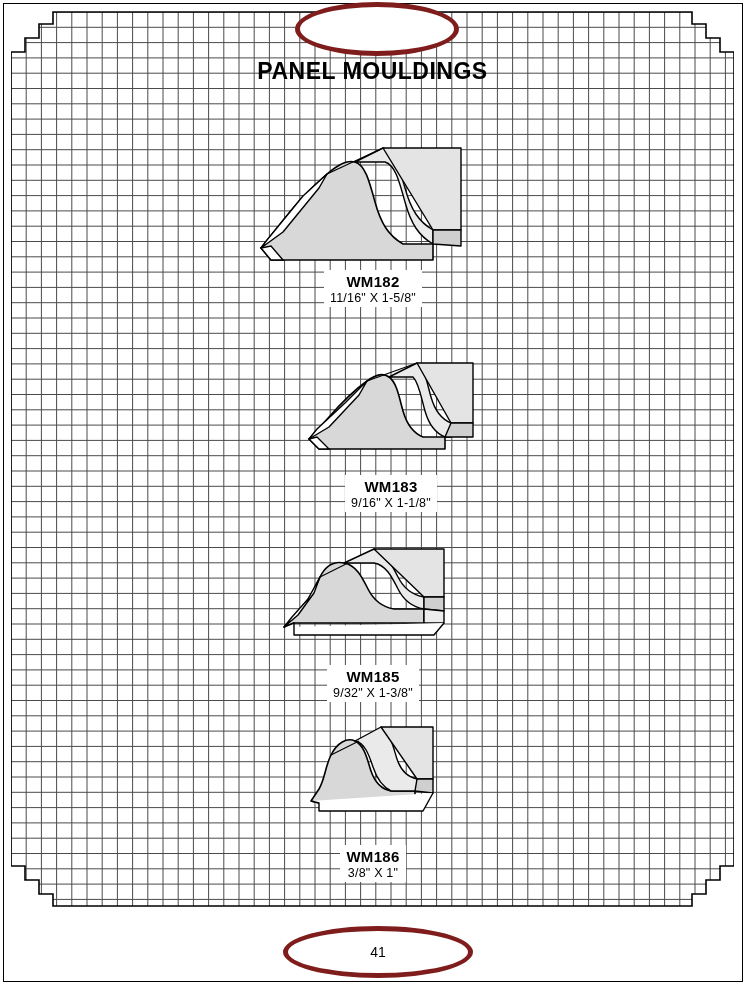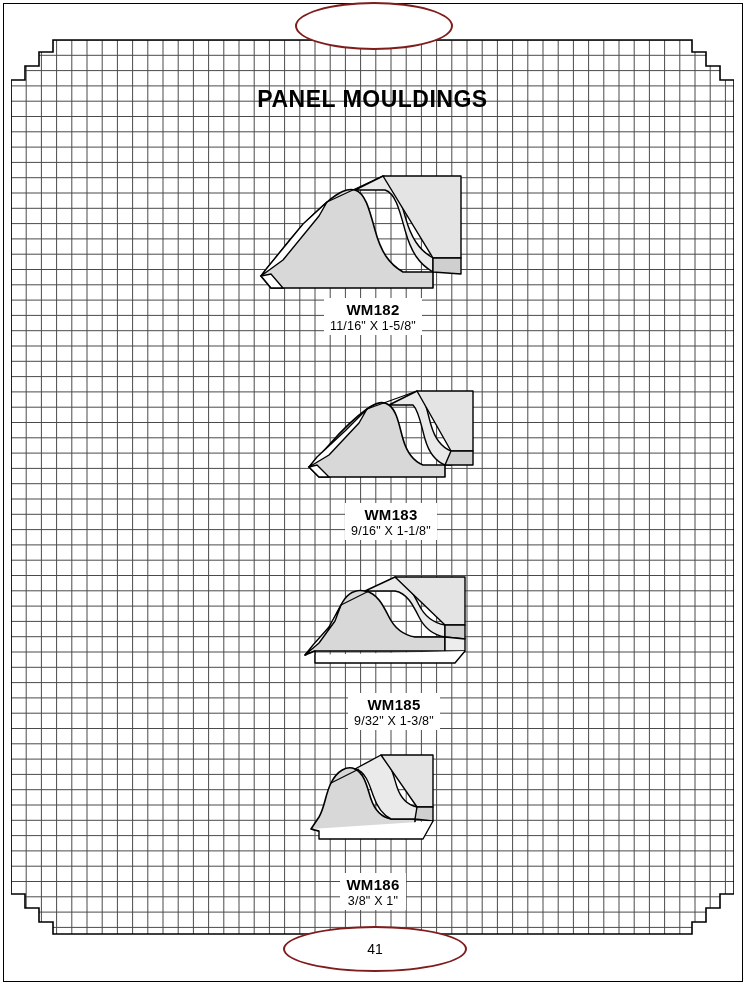--- a/index.html
+++ b/index.html
@@ -26,21 +26,21 @@
     width: 740px;
     height: 979px;
     border: 1px solid #000;
     box-sizing: border-box;
   }
 
   
   .sheet-wrap {
     position: absolute;
     left: 11px;
-    top: 28px;
+    top: 0;
     width: 654px;
     height: 918px;
   }
   .sheet-shape {
     position: absolute;
     inset: 0;
   }
 
   
   .title {
@@ -52,21 +52,21 @@
     font-size: 23px;
     font-weight: bold;
     letter-spacing: 0.5px;
     color: #000;
     font-family: "Liberation Sans", sans-serif;
   }
 
   
   .ellipse {
     position: absolute;
-    border: 2px solid #7f1d1d;
+    border: 5px solid #7f1d1d;
     background: #ffffff;
     border-radius: 50%;
   }
   .ellipse-top {
     left: 295px;
     top: 2px;
     width: 154px;
     height: 44px;
   }
   .ellipse-bottom {
@@ -109,21 +109,21 @@
     letter-spacing: 0.2px;
   }
   .label-box {
     background: #ffffff;
     display: inline-block;
     padding: 1px 6px 2px 6px;
   }
 
   #entry-0 { left: 152px; top: 140px; }
   #entry-1 { left: 152px; top: 345px; padding-left: 18px; }
-  #entry-2 { left: 152px; top: 535px; margin-left: 21px; }
+  #entry-2 { left: 152px; top: 535px; }
   #entry-3 { left: 152px; top: 715px; }
 </style>
 </head>
 <body>
 
 <div id="page">
 
   <div class="page-border"></div>
 
   <div class="sheet-wrap">

